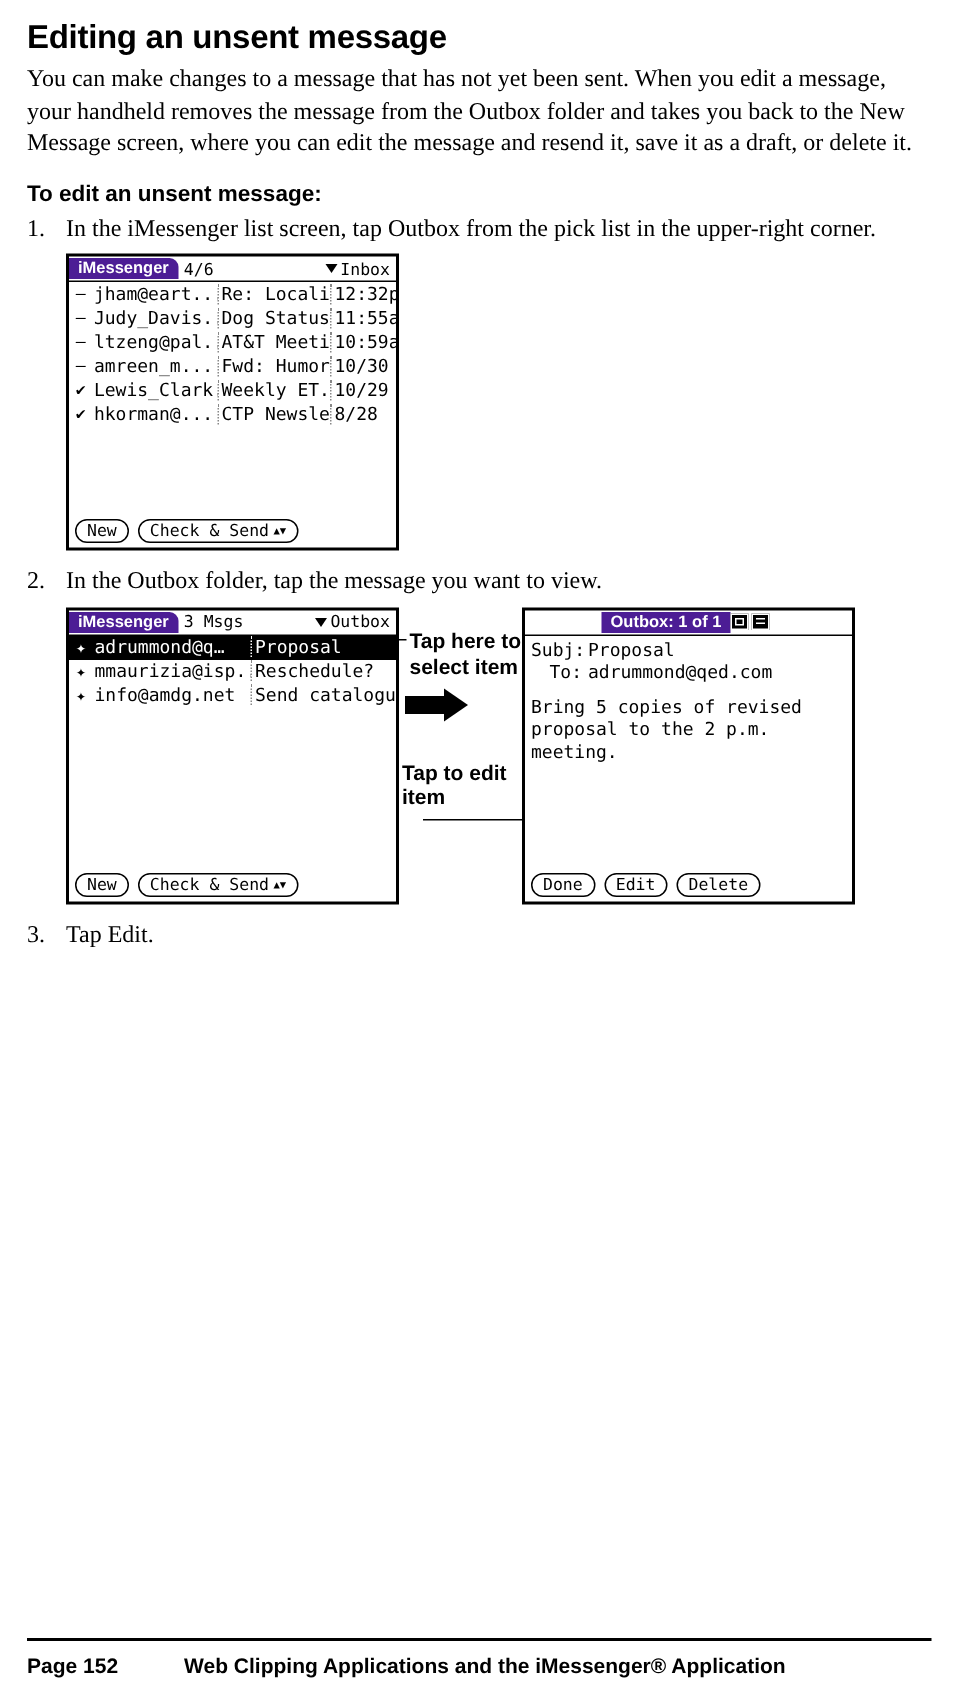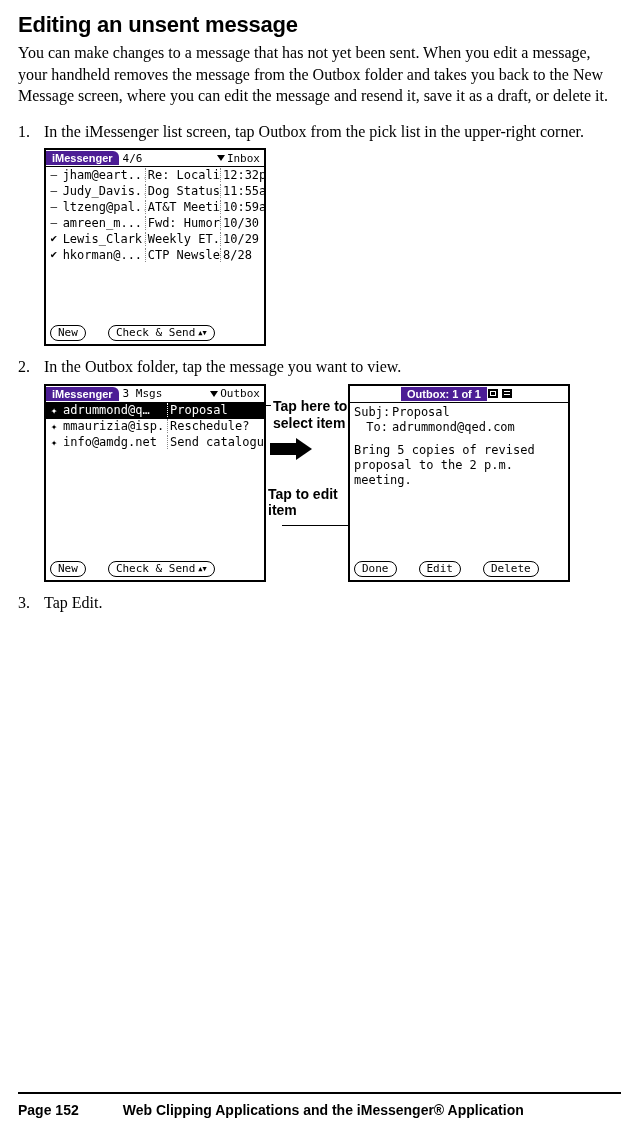--- a/index.html
+++ b/index.html
@@ -94,21 +94,21 @@
   .palm-row {
     display: flex; border-bottom: 1px dotted transparent; height: 15px; align-items: center;
   }
   .palm-cell-icon { width: 16px; text-align: center; font-size: 11px; }
   .palm-cell-a { width: 84px; border-right: 1px dotted #888; overflow: hidden; white-space: nowrap; padding-left: 1px;}
   .palm-cell-b { width: 74px; border-right: 1px dotted #888; overflow: hidden; white-space: nowrap; padding-left: 2px;}
   .palm-cell-c { width: 42px; overflow: hidden; white-space: nowrap; padding-left: 2px;}
   .palm-row.hi { background: #000; color: #fff; }
   .palm-row.hi .palm-cell-a, .palm-row.hi .palm-cell-b { border-right-color: #fff; }
   .palm-buttons {
-    display: flex; gap: 22px; padding: 3px 4px;
+    display: flex; gap: 6px; padding: 3px 4px;
   }
   .palm-btn {
     border: 1px solid #000; border-radius: 9px; padding: 0px 7px; font-size: 11px; line-height: 14px;
     display: inline-flex; align-items: center; gap: 3px;
   }
   .updown { display:inline-flex; flex-direction:column; line-height:4px; font-size:7px; }
 
   
   .palm-detail .palm-title { justify-content: center; }
   .detail-right-icons { display:flex; gap:2px; padding-right:4px; }
@@ -159,20 +159,21 @@
 </head>
 <body>
 
 <div class="page">
  <div class="content">
 
   <h2 class="section-heading">Editing an unsent message</h2>
 
   <p class="body-text">You can make changes to a message that has not yet been sent. When you edit a message, your handheld removes the message from the Outbox folder and takes you back to the New Message screen, where you can edit the message and resend it, save it as a draft, or delete it.</p>
 
+  <h3 class="sub-heading">To edit an unsent message:</h3>
 
   <div class="step-row">
     <div class="step-num">1.</div>
     <div class="step-text">In the iMessenger list screen, tap Outbox from the pick list in the upper-right corner.</div>
   </div>
 
   <div class="figure-row">
     <div class="palm">
       <div class="palm-title">
         <span class="palm-tab">iMessenger</span>

